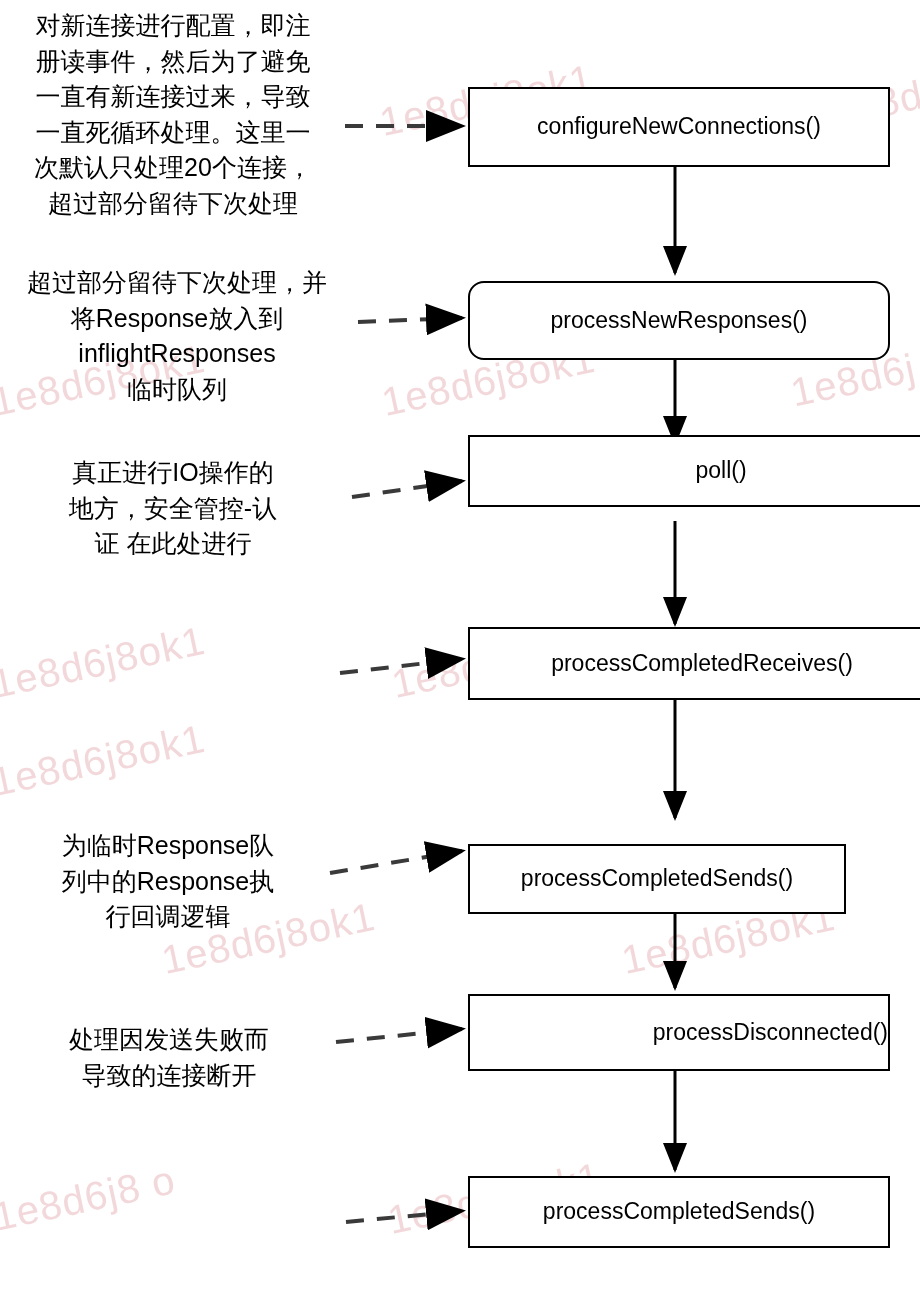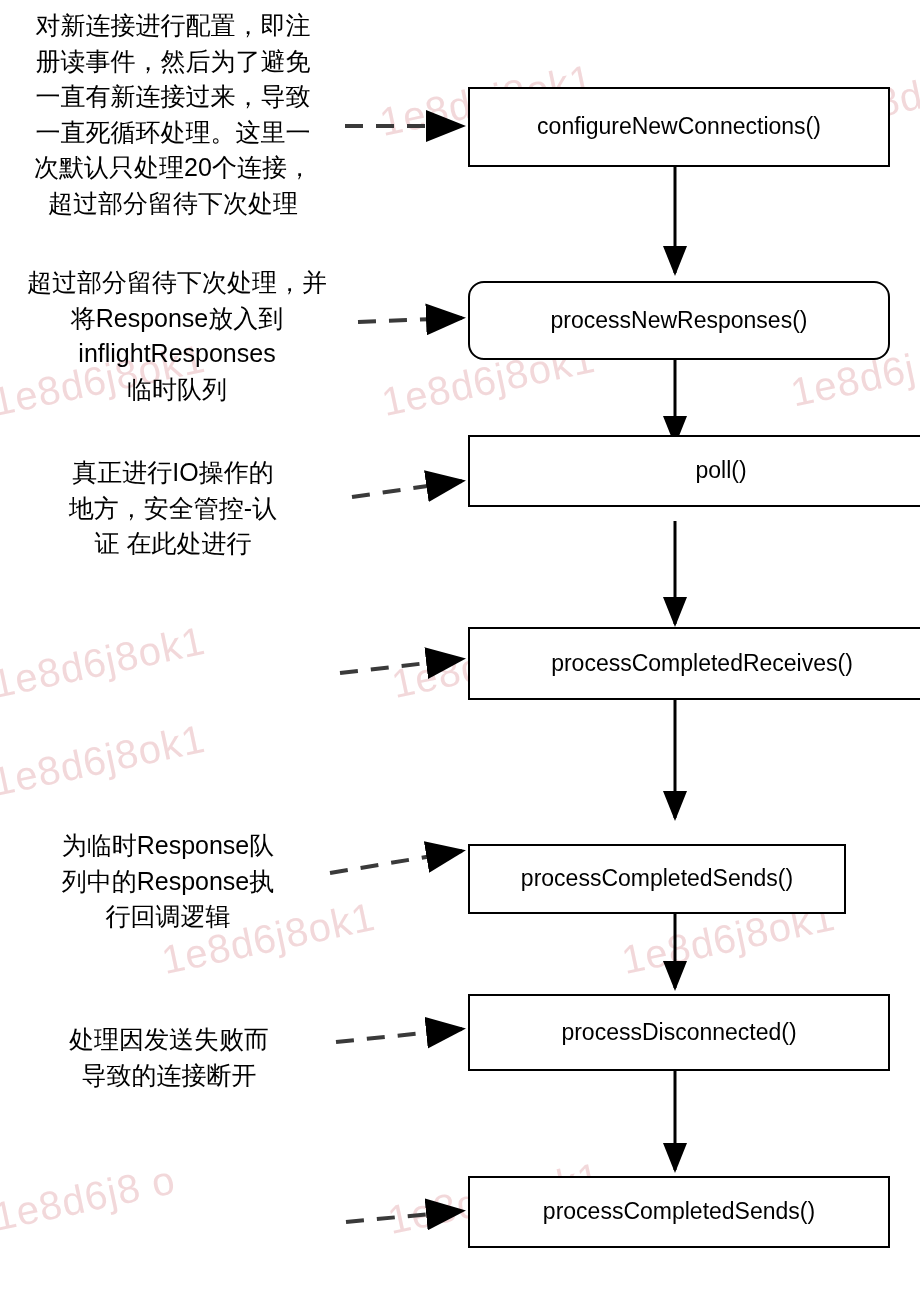--- a/index.html
+++ b/index.html
@@ -132,21 +132,21 @@
     </div>
 
     <div class="node" style="left:468px; top:627px; width:468px; height:73px;">
       <span>processCompletedReceives()</span>
     </div>
 
     <div class="node" style="left:468px; top:844px; width:378px; height:70px;">
       <span>processCompletedSends()</span>
     </div>
 
-    <div class="node" style="left:468px; top:994px; width:422px; height:77px;">
+    <div class="node" style="left:468px; top:994px; width:422px; height:77px;justify-content:flex-end;">
       <span>processDisconnected()</span>
     </div>
 
     <div class="node" style="left:468px; top:1176px; width:422px; height:72px;">
       <span>processCompletedSends()</span>
     </div>
 
     <div class="annotation" style="left:8px; top:8px; width:330px;">对新连接进行配置，即注
 册读事件，然后为了避免
 一直有新连接过来，导致

